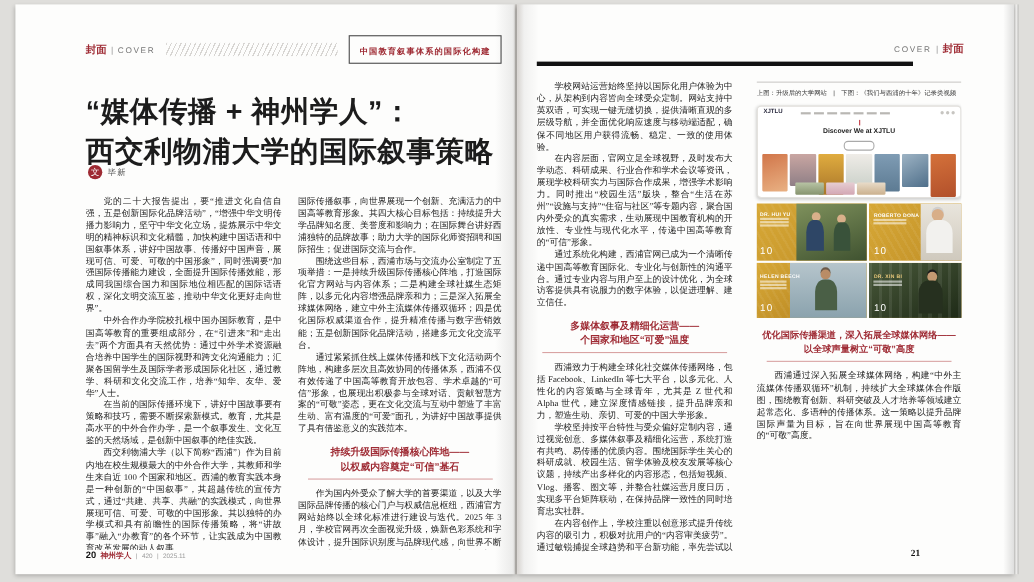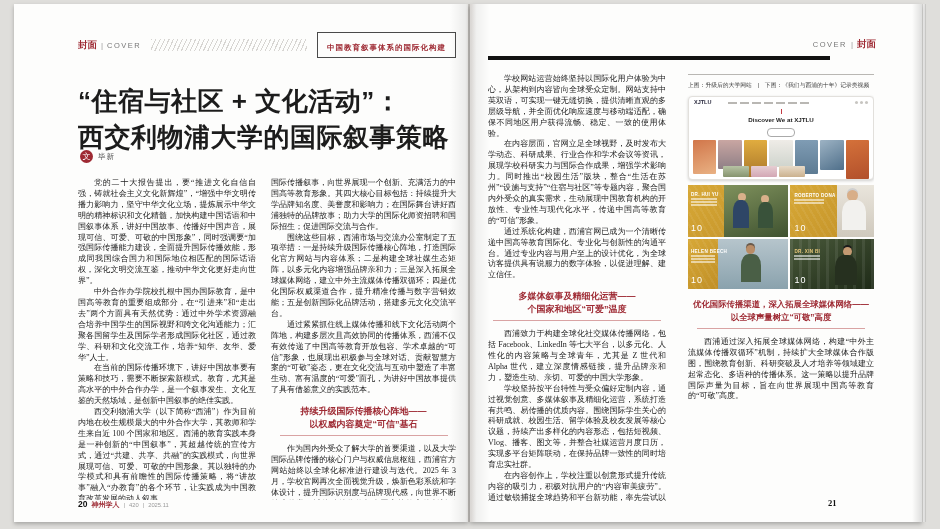--- a/index.html
+++ b/index.html
@@ -115,32 +115,32 @@
     <span class="hdr-cn">封面</span>
     <span class="hdr-sep">|</span>
     <span class="hdr-en">COVER</span>
     <span class="hatch"></span>
     <span class="topic-box">
       <span>中国教育叙事体系的国际化构建</span>
     </span>
   </div>
 
   <h1 class="title">
-    <span>“住宿与社区 + 文化活动”：</span><br>
+    <span>“媒体传播 + 神州学人”：</span><br>
     <span>西交利物浦大学的国际叙事策略</span>
   </h1>
 
   <div class="author">
     <span class="author-badge">文</span>
     <span class="author-name">毕新</span>
   </div>
 
   <div class="cols lp-cols">
     <div class="col col-a">
-      <p class="para">党的二十大报告提出，要“推进文化自信自强，铸就社会主义文化新辉煌”，“增强中华文明传播力影响力，坚守中华文化立场，提炼展示中华文明的精神标识和文化精髓，加快构建中国话语和中国叙事体系，讲好中国故事、传播好中国声音，展现可信、可爱、可敬的中国形象”，同时强调要“加强国际传播能力建设，全面提升国际传播效能，形成同我国综合国力和国际地位相匹配的国际话语权，深化文明交流互鉴，推动中华文化更好走向世界”。</p>
+      <p class="para">党的二十大报告提出，要“推进文化自信自强，五是创新国际化品牌活动”，“增强中华文明传播力影响力，坚守中华文化立场，提炼展示中华文明的精神标识和文化精髓，加快构建中国话语和中国叙事体系，讲好中国故事、传播好中国声音，展现可信、可爱、可敬的中国形象”，同时强调要“加强国际传播能力建设，全面提升国际传播效能，形成同我国综合国力和国际地位相匹配的国际话语权，深化文明交流互鉴，推动中华文化更好走向世界”。</p>
       <p class="para">中外合作办学院校扎根中国办国际教育，是中国高等教育的重要组成部分，在“引进来”和“走出去”两个方面具有天然优势：通过中外学术资源融合培养中国学生的国际视野和跨文化沟通能力；汇聚各国留学生及国际学者形成国际化社区，通过教学、科研和文化交流工作，培养“知华、友华、爱华”人士。</p>
       <p class="para">在当前的国际传播环境下，讲好中国故事要有策略和技巧，需要不断探索新模式。教育，尤其是高水平的中外合作办学，是一个叙事发生、文化互鉴的天然场域，是创新中国叙事的绝佳实践。</p>
       <p class="para">西交利物浦大学（以下简称“西浦”）作为目前内地在校生规模最大的中外合作大学，其教师和学生来自近 100 个国家和地区。西浦的教育实践本身是一种创新的“中国叙事”，其超越传统的宣传方式，通过“共建、共享、共融”的实践模式，向世界展现可信、可爱、可敬的中国形象。其以独特的办学模式和具有前瞻性的国际传播策略，将“讲故事”融入“办教育”的各个环节，让实践成为中国教育改革发展的动人叙事。</p>
 
     </div>
     <div class="col col-b">
       <p class="para cont">国际传播叙事，向世界展现一个创新、充满活力的中国高等教育形象。其四大核心目标包括：持续提升大学品牌知名度、美誉度和影响力；在国际舞台讲好西浦独特的品牌故事；助力大学的国际化师资招聘和国际招生；促进国际交流与合作。</p>
       <p class="para">围绕这些目标，西浦市场与交流办公室制定了五项举措：一是持续升级国际传播核心阵地，打造国际化官方网站与内容体系；二是构建全球社媒生态矩阵，以多元化内容增强品牌亲和力；三是深入拓展全球媒体网络，建立中外主流媒体传播双循环；四是优化国际权威渠道合作，提升精准传播与数字营销效能；五是创新国际化品牌活动，搭建多元文化交流平台。</p>
       <p class="para">通过紧紧抓住线上媒体传播和线下文化活动两个阵地，构建多层次且高效协同的传播体系，西浦不仅有效传递了中国高等教育开放包容、学术卓越的“可信”形象，也展现出积极参与全球对话、贡献智慧方案的“可敬”姿态，更在文化交流与互动中塑造了丰富生动、富有温度的“可爱”面孔，为讲好中国故事提供了具有借鉴意义的实践范本。</p>
       <p class="para subhead">

